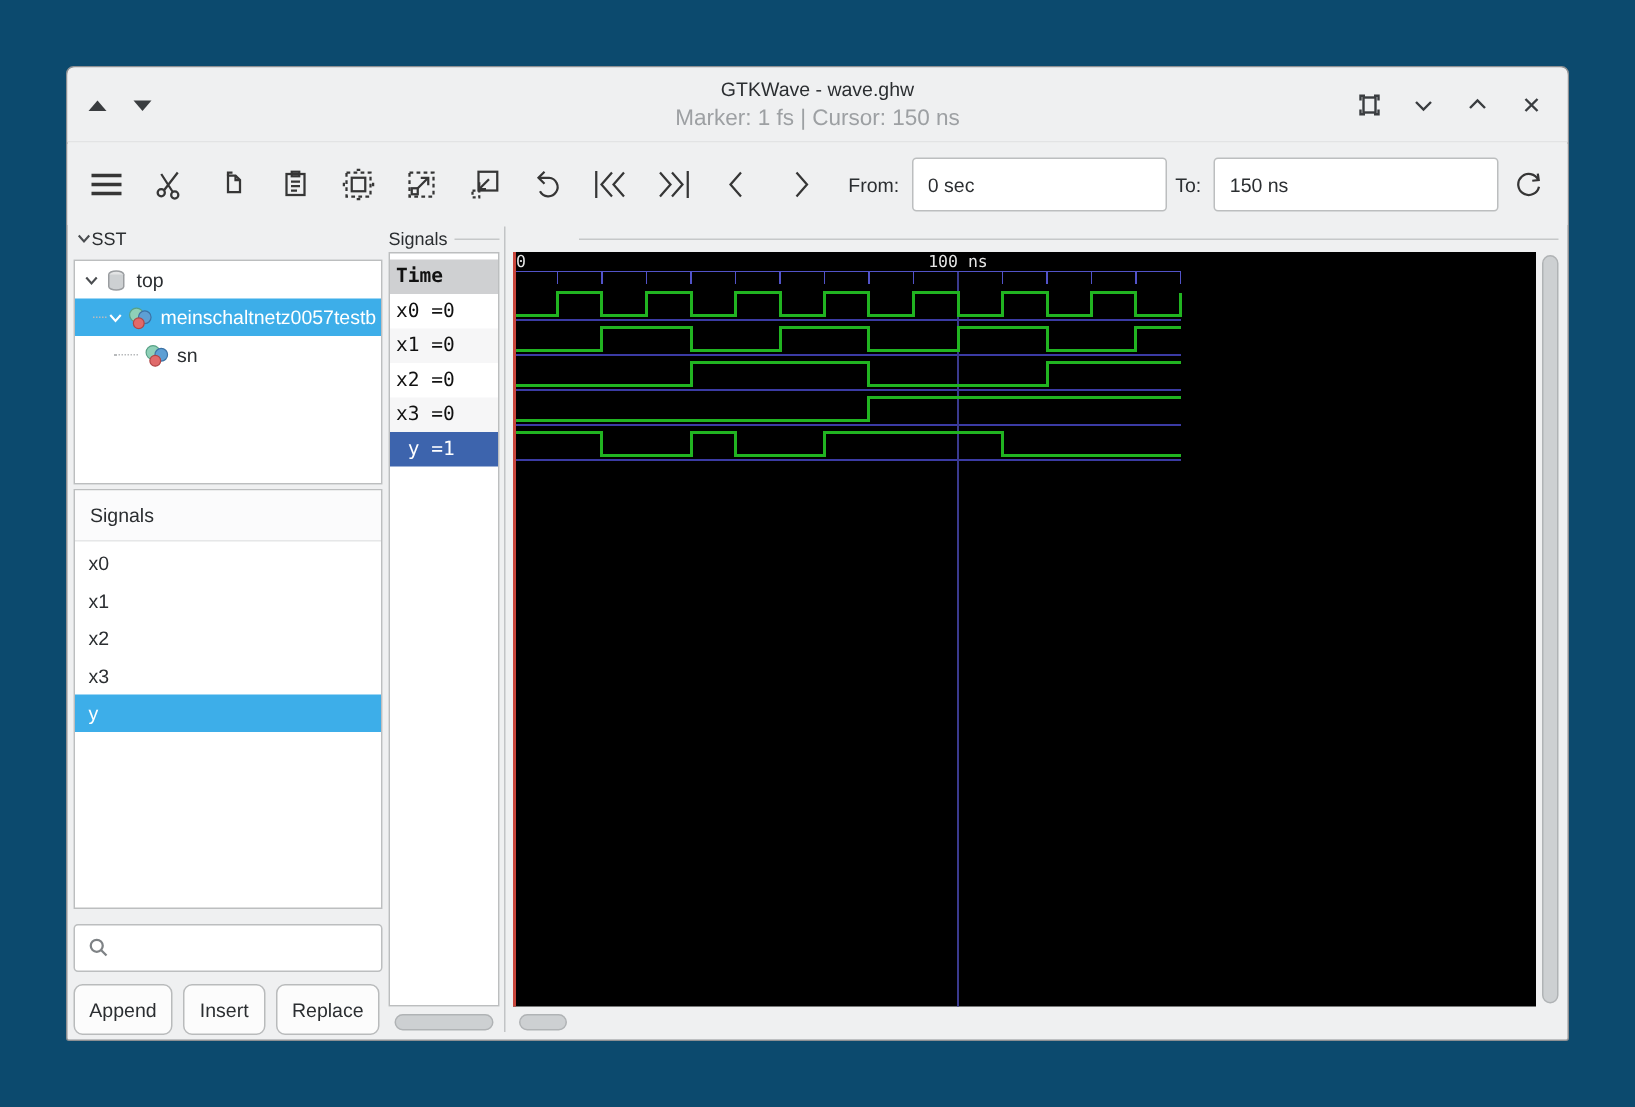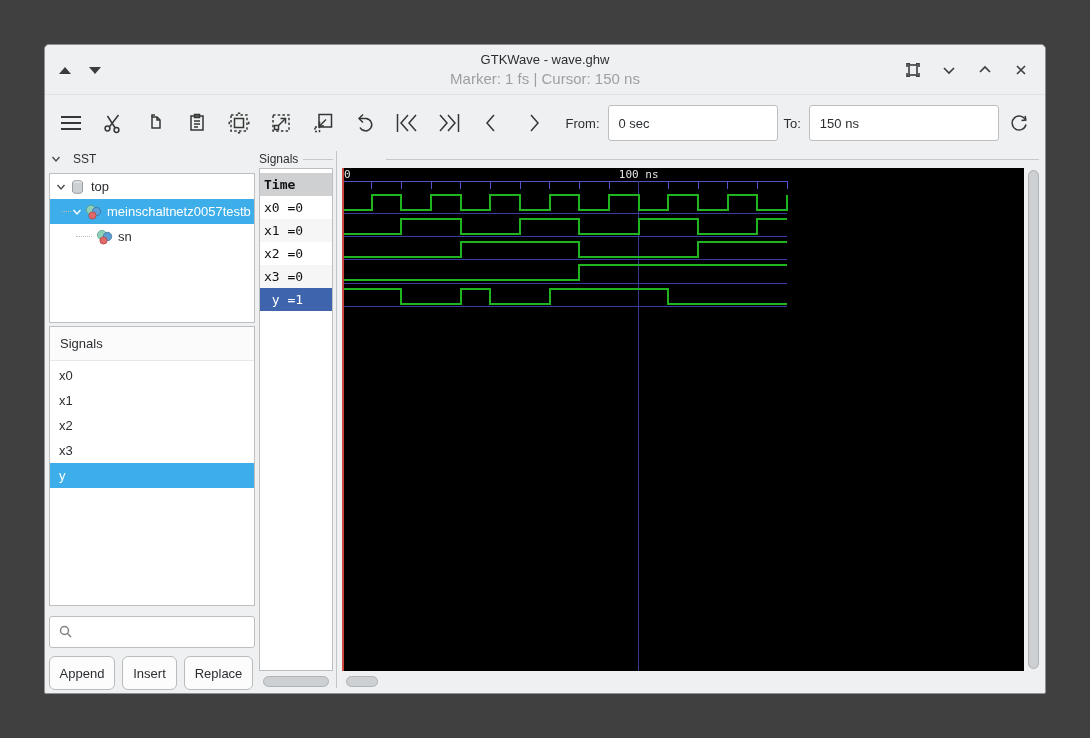--- a/index.html
+++ b/index.html
@@ -1,18 +1,18 @@
 <!DOCTYPE html>
 <html><head>
 <meta charset="utf-8">
 <style>
   * { margin:0; padding:0; box-sizing:border-box; }
   html,body { width:1090px; height:738px; }
   body { font-family:"Liberation Sans", sans-serif; background:#000; position:relative; overflow:hidden; }
-  .screen { position:absolute; inset:0; background:#404040; }
+  .screen { position:absolute; inset:0; background:#0c4a6e; }
   .window { position:absolute; left:44px; top:44px; width:1002px; height:650px;
             background:#eff0f1; border:1px solid #8e9093; border-radius:5px 5px 2px 2px; }
 
   
   .titlebar { position:absolute; left:0; top:0; width:100%; height:50px; border-radius:5px 5px 0 0;
               background:#eff0f1; border-bottom:1px solid #e2e3e4; }
   .tb-center { position:absolute; left:0; right:0; top:7px; text-align:center; }
   .tb-title { font-size:13px; color:#2b2e31; }
   .tb-sub { font-size:15px; color:#9da0a3; margin-top:3px; }
   .tb-left { position:absolute; left:14px; top:0; height:50px; display:flex; align-items:center; gap:18px; }
@@ -29,21 +29,21 @@
   .tool-btn { width:34px; height:36px; margin-right:10px; display:flex; align-items:center; justify-content:center;
               border-radius:3px; }
   .tool-btn svg { stroke:#363636; fill:none; stroke-width:1.5; }
   .tool-label { font-size:13px; color:#2b2e31; margin:0 8px 0 6px; }
   .tool-entry { height:36px; background:#fff; border:1px solid #bcbebf; border-radius:3px;
                 font-size:13px; color:#2b2e31; padding:0 10px; font-family:"Liberation Sans",sans-serif; }
   .entry-from { width:170px; }
   .entry-to { width:190px; }
 
   
-  .sst-header { position:absolute; left:6px; top:107px; display:flex; align-items:center; gap:12px;
+  .sst-header { position:absolute; left:6px; top:107px; display:flex; align-items:center; gap:0;
                 font-size:12px; color:#2b2e31; }
   .chev { width:10px; height:10px; }
   .chev polyline { fill:none; stroke:#4a4d50; stroke-width:1.4; }
   .tree { position:absolute; left:4px; top:128px; width:206px; height:150px; background:#fff;
           border:1px solid #bcbebf; overflow:hidden; }
   .tree-row { height:25px; display:flex; align-items:center; font-size:13px; color:#2b2e31;
               white-space:nowrap; overflow:hidden; }
   .tree-row.selected { background:#3daee9; color:#fff; }
   .tree-row.selected .chev polyline { stroke:#fff; }
   .tree-indent { display:inline-block; }

